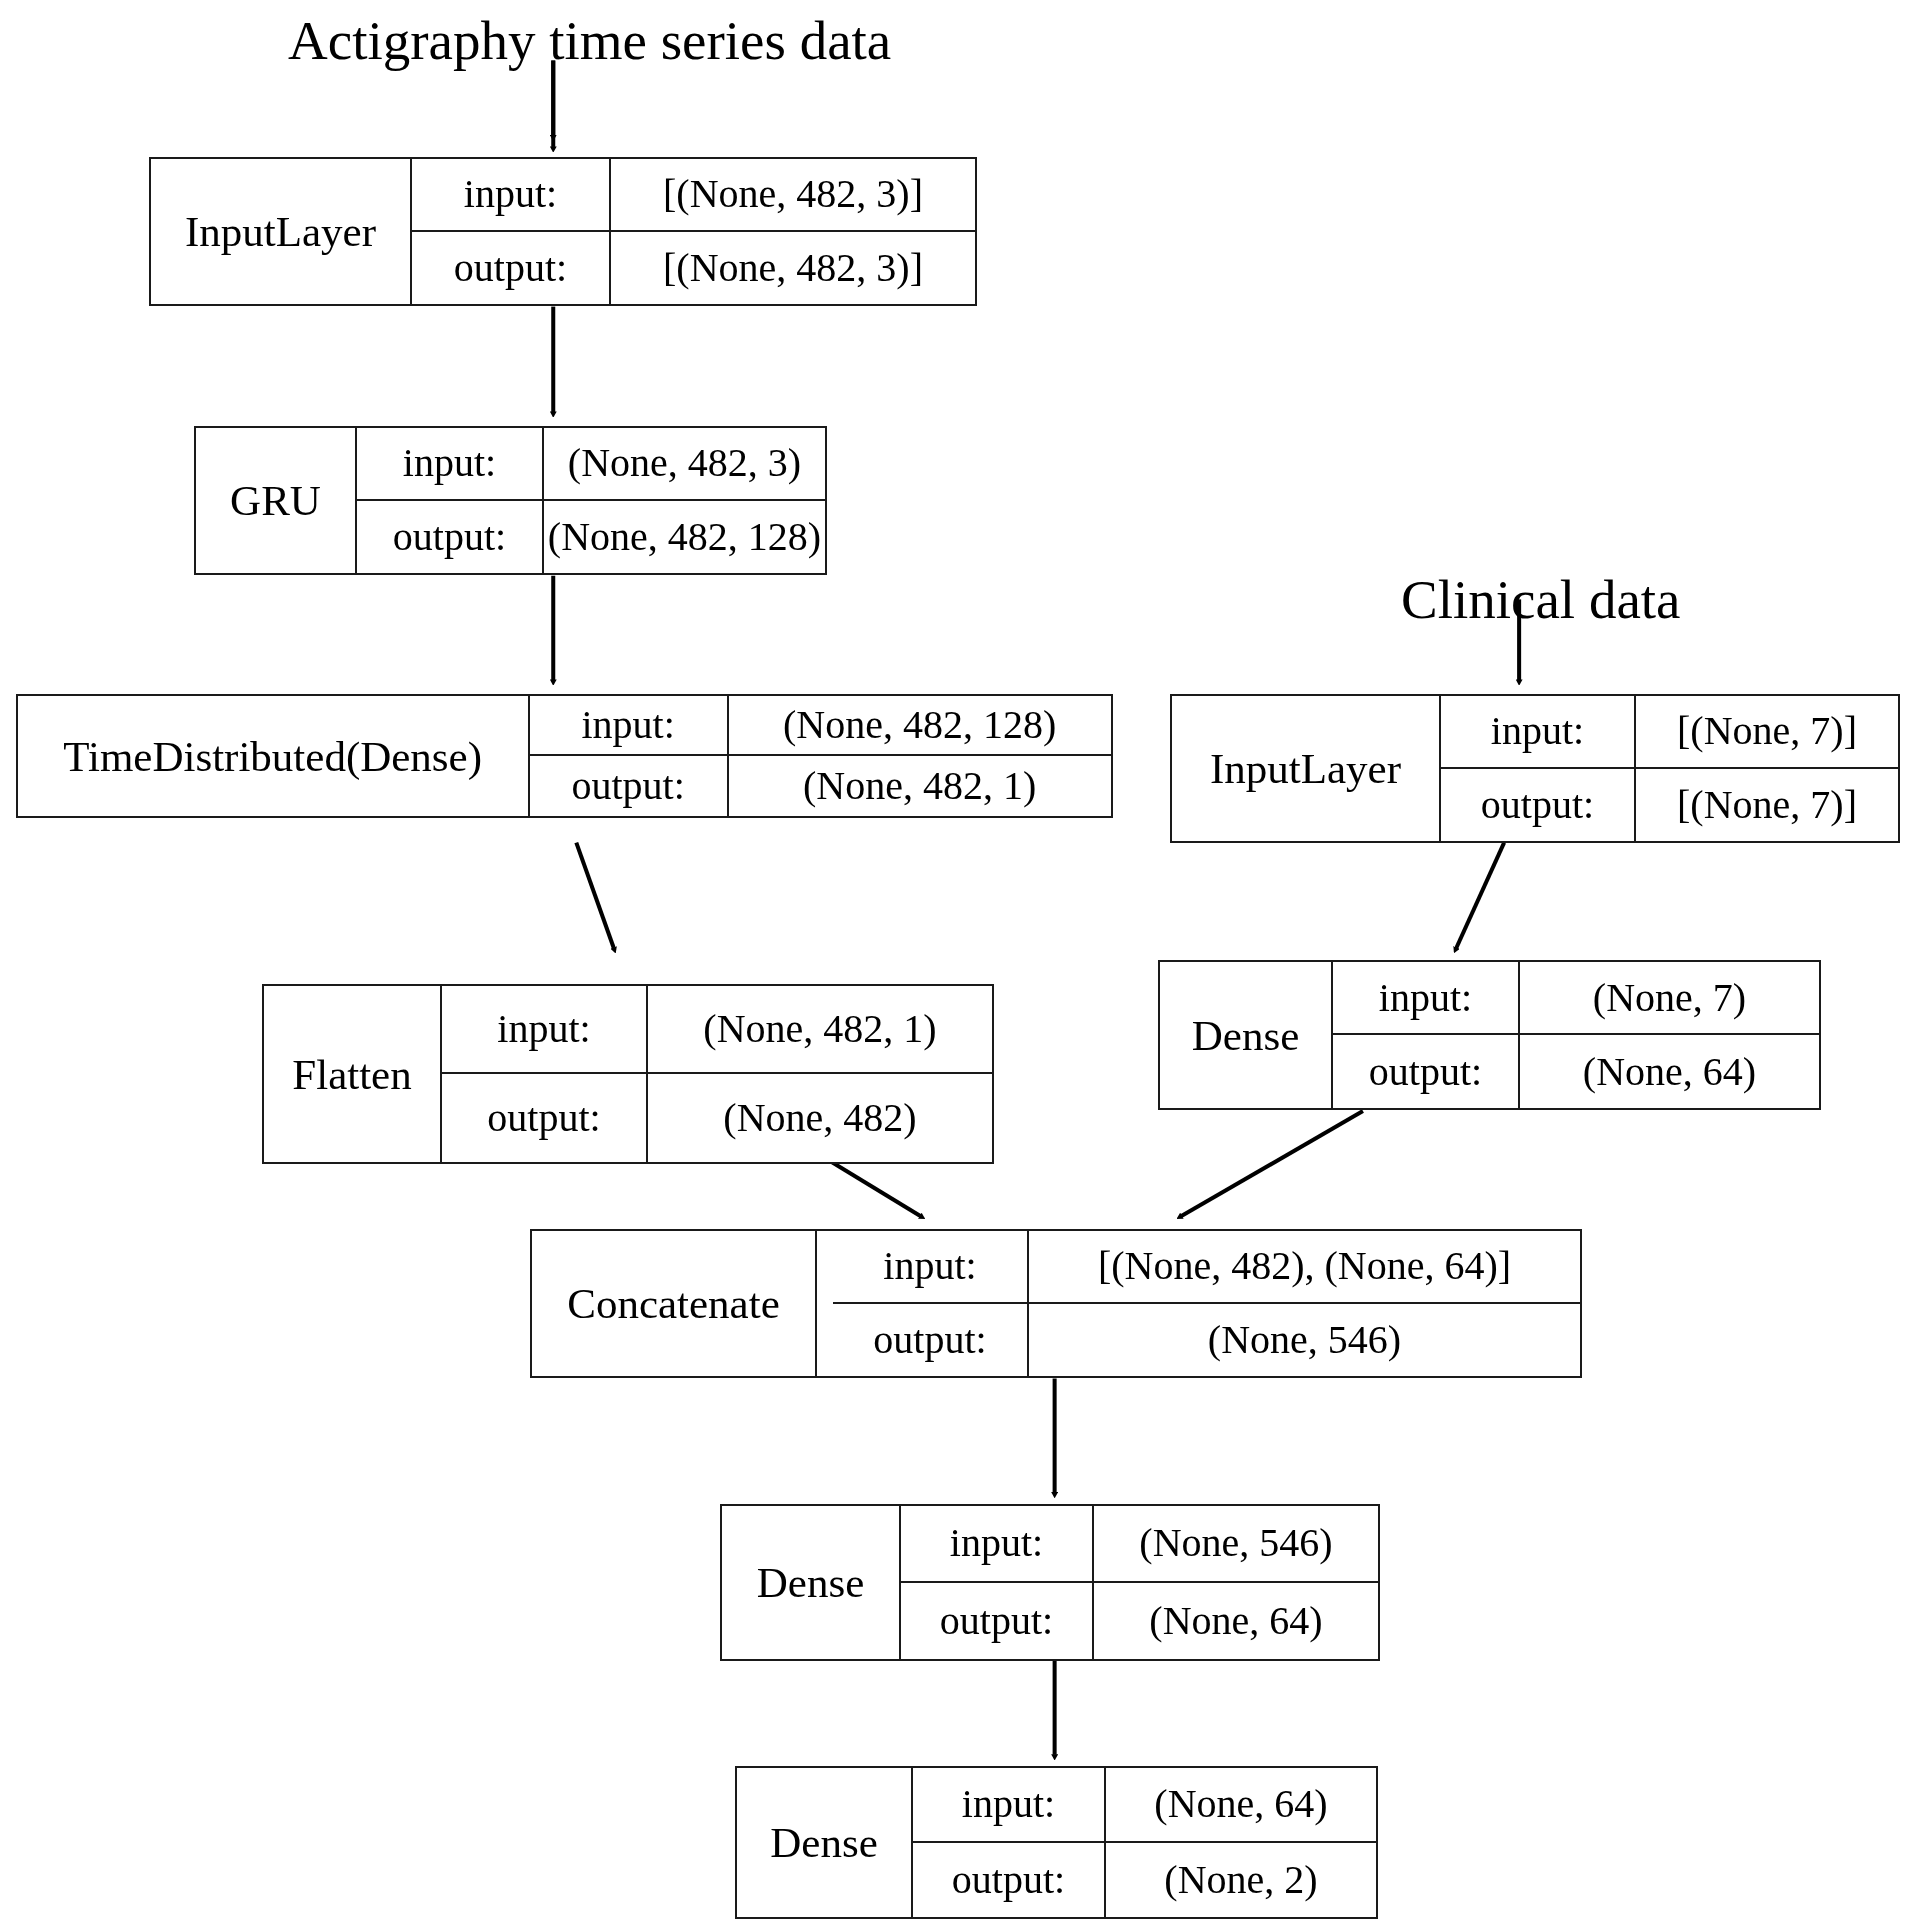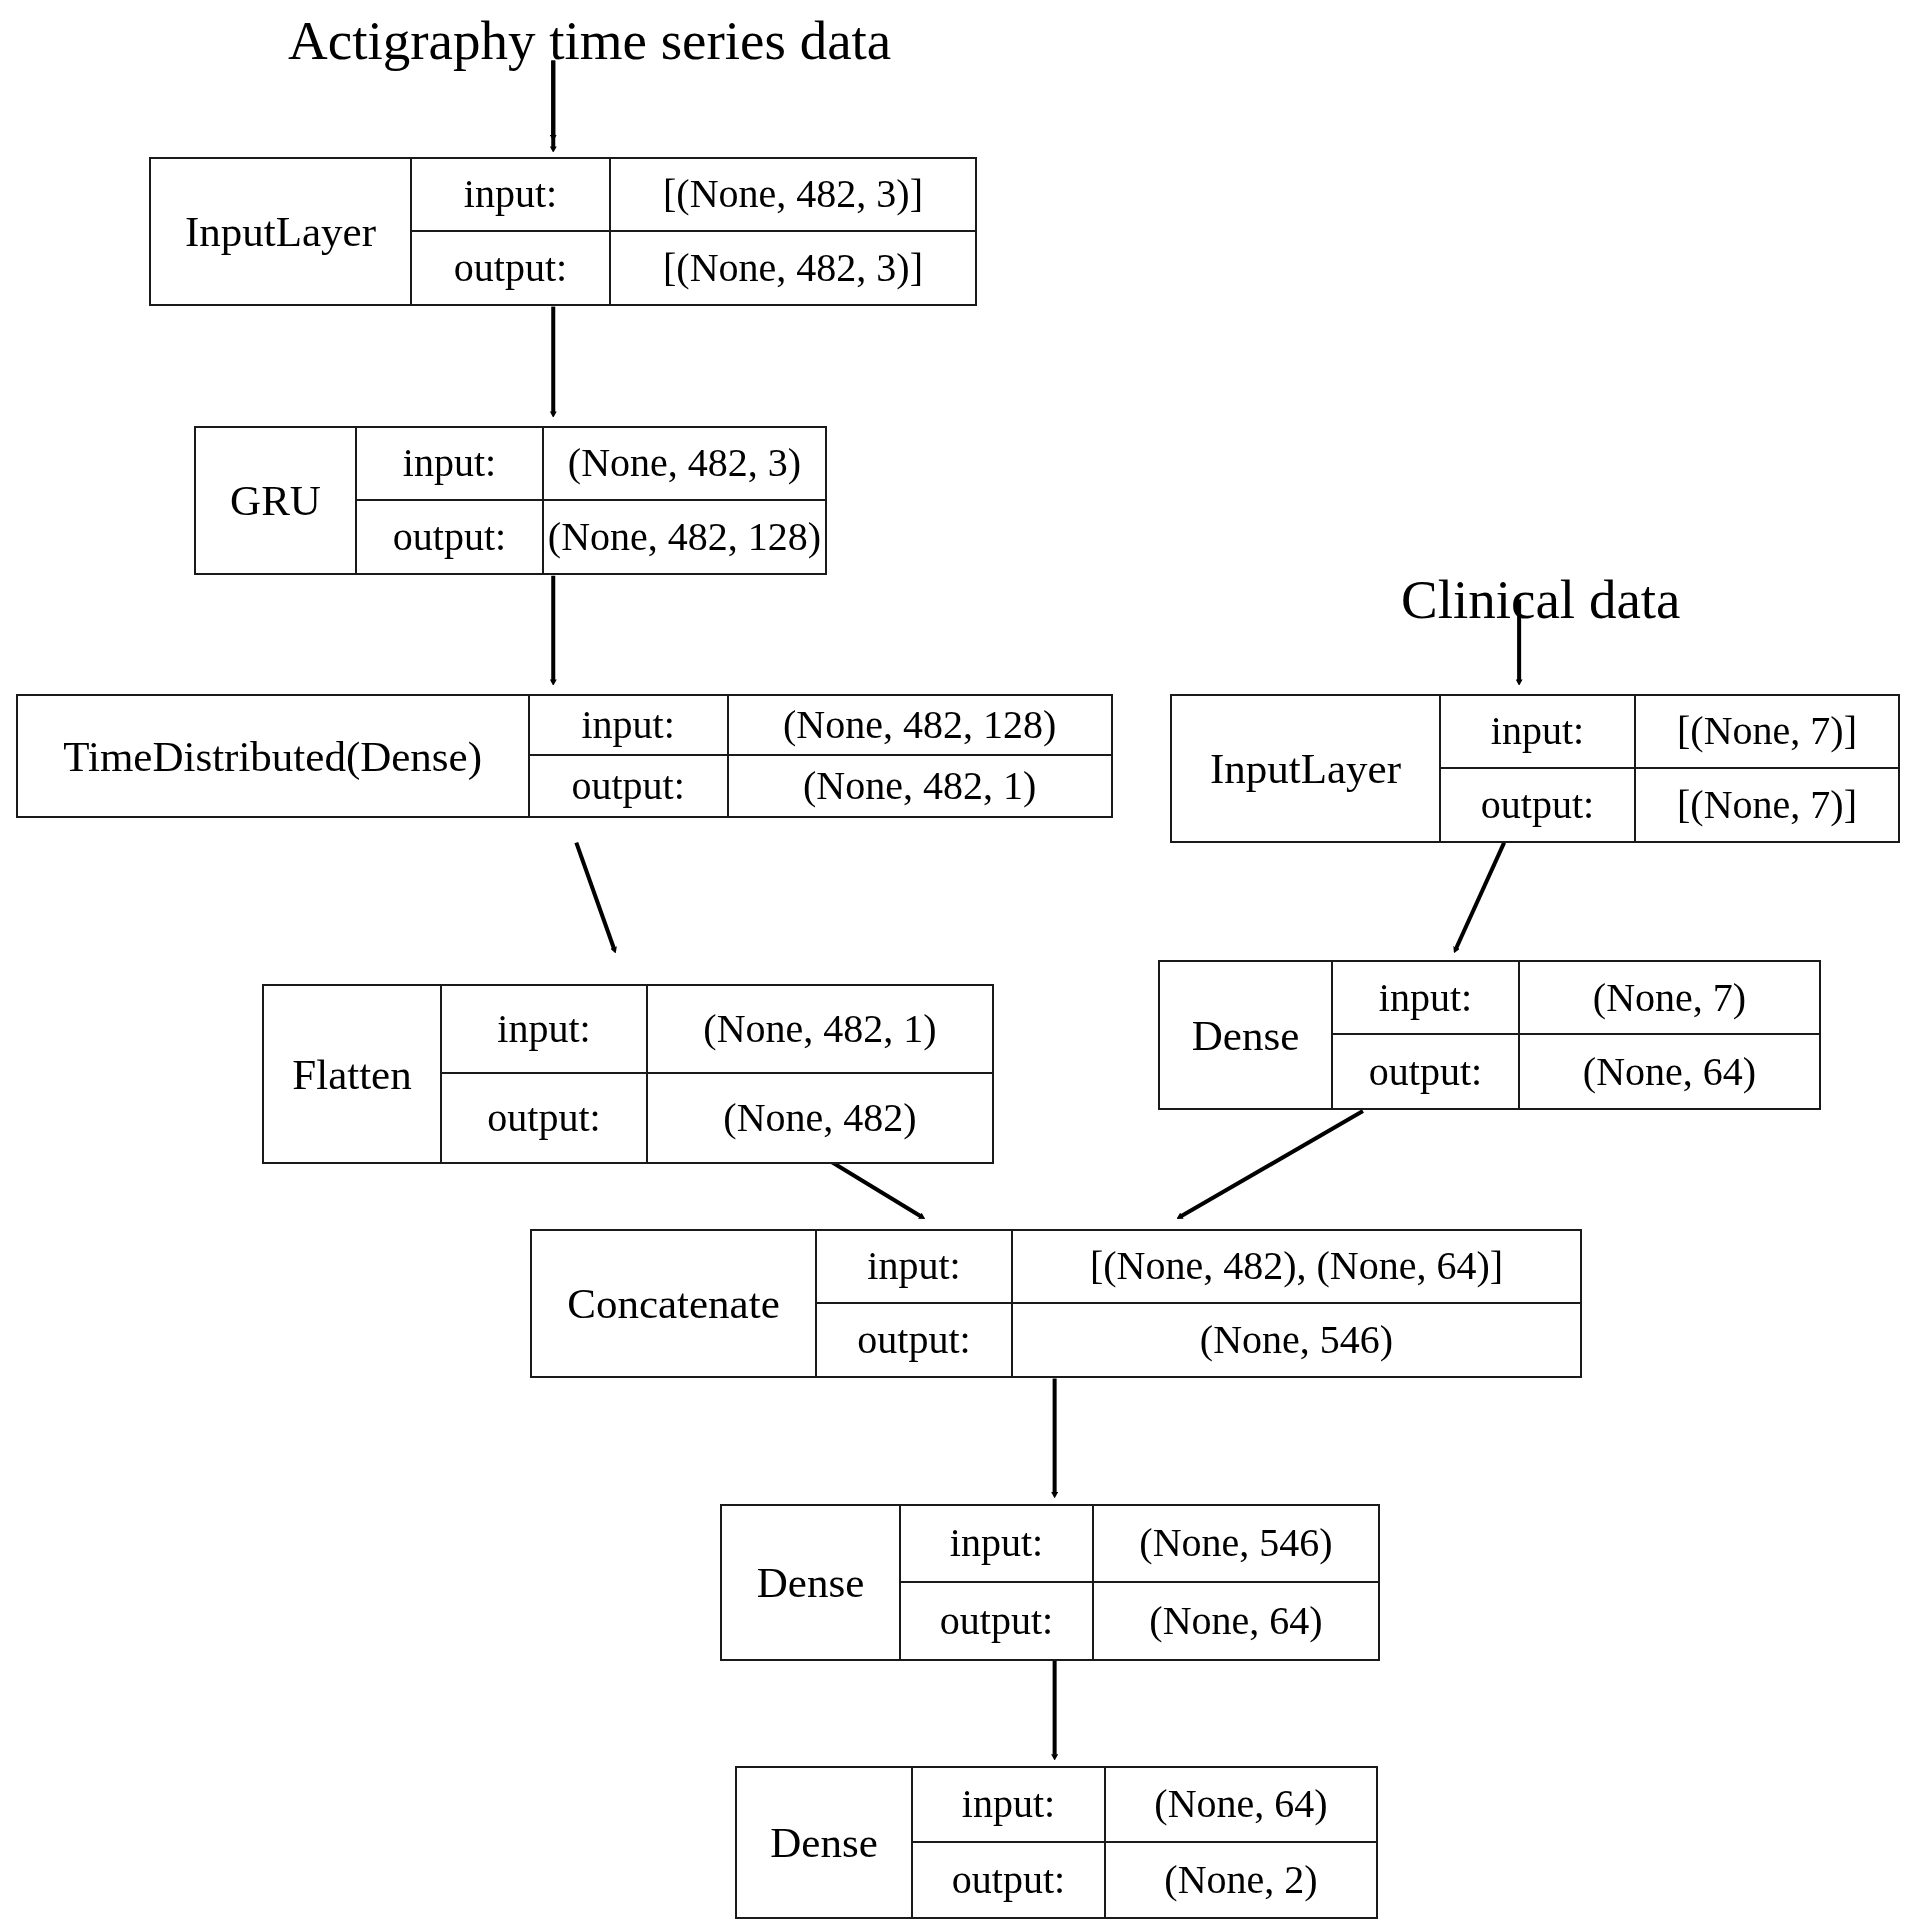--- a/index.html
+++ b/index.html
@@ -217,21 +217,21 @@
         <div class="io-label io-text" style="width:187px;">input:</div>
         <div class="io-shape io-text">(None, 7)</div>
       </div>
       <div class="io-row">
         <div class="io-label io-text" style="width:187px;">output:</div>
         <div class="io-shape io-text">(None, 64)</div>
       </div>
     </div>
   </div>
 
-  <div class="node" style="left:530px; top:1229px; width:1052px; height:149px;">
+  <div class="node" style="left:530px; top:1229px; width:1052px; height:149px;gap:16px;">
     <div class="name-cell node-text" style="width:285px;">Concatenate</div>
     <div class="io-cell">
       <div class="io-row first">
         <div class="io-label io-text" style="width:196px;">input:</div>
         <div class="io-shape io-text">[(None, 482), (None, 64)]</div>
       </div>
       <div class="io-row">
         <div class="io-label io-text" style="width:196px;">output:</div>
         <div class="io-shape io-text">(None, 546)</div>
       </div>

